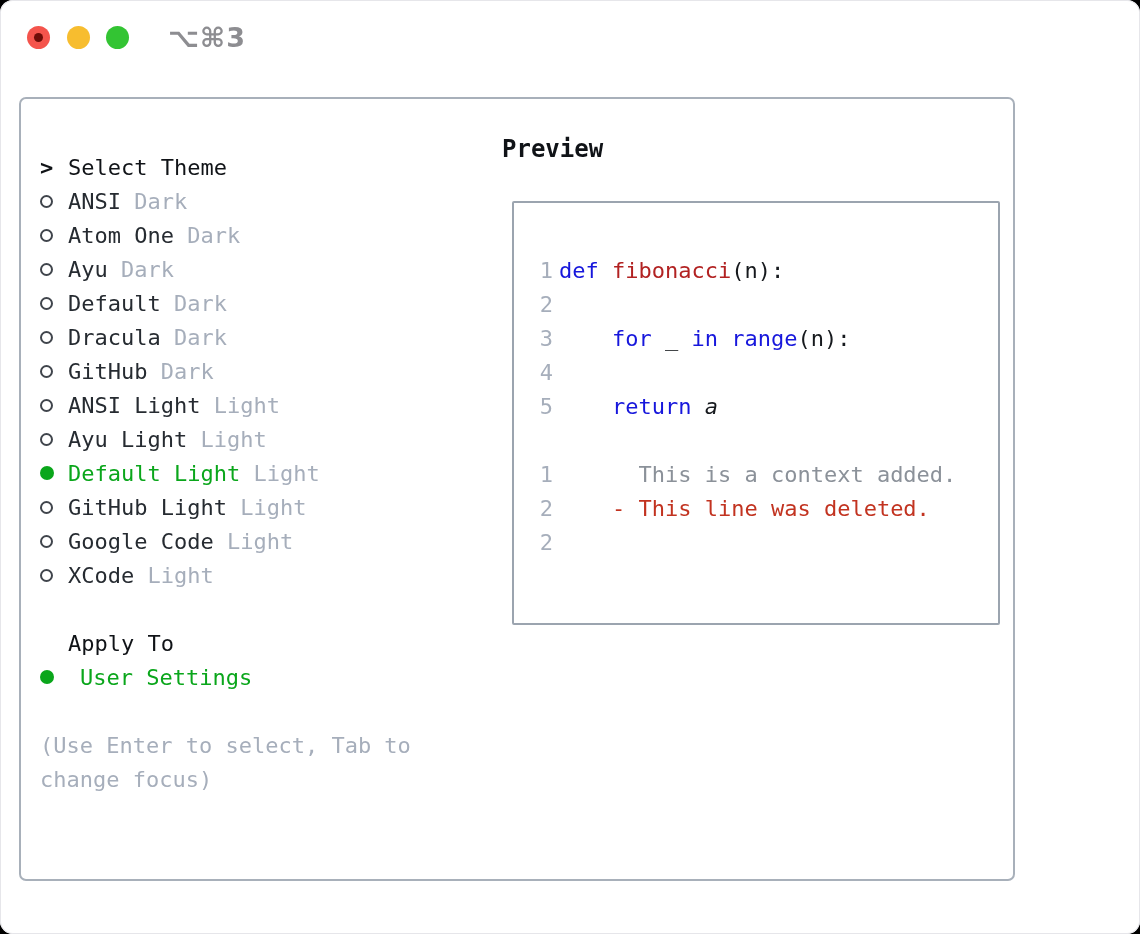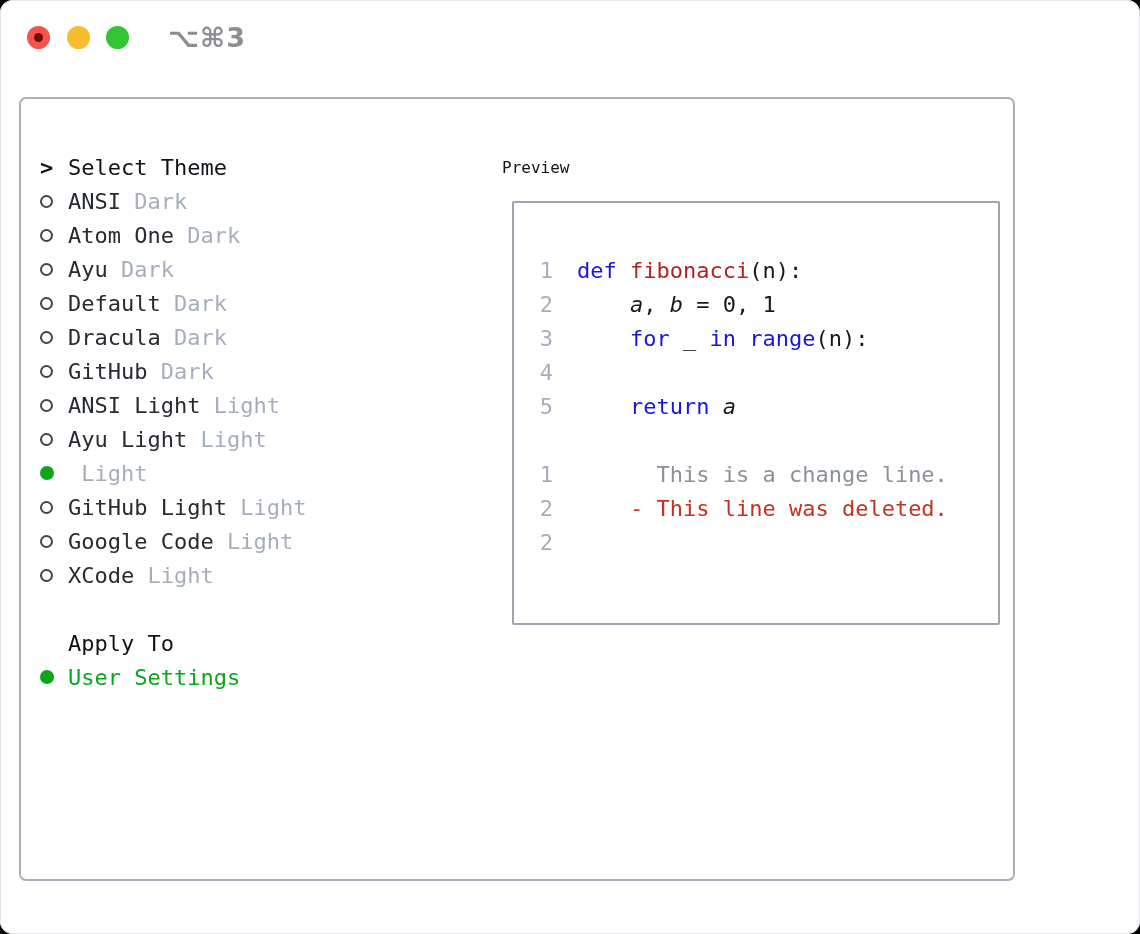--- a/index.html
+++ b/index.html
@@ -57,37 +57,37 @@
   }
   .dot{
     width:14px;height:14px;border-radius:50%;background:var(--green);
   }
   .prompt{color:var(--title-black);font-weight:bold;}
   .panel-title{color:var(--title-black);font-weight:normal;}
   .theme-name{color:var(--text-dark);}
   .theme-name.sel{color:var(--green);}
   .variant{color:var(--muted);}
   .section-title{color:var(--title-black);text-align:right;}
-  .opt-label{color:var(--text-dark);}
+  .opt-label{color:var(--text-dark);margin-left:12px;}
   .opt-label.sel{color:var(--green);}
   .help-line{color:var(--muted);}
   .blank{height:34px;}
   
   .preview-title{
-    position:absolute;left:481px;top:51px;height:34px;display:flex;align-items:center;
-    font-size:16px;font-weight:normal;color:var(--title-black);
+    position:absolute;left:481px;top:33px;height:34px;display:flex;align-items:center;
+    font-size:24px;font-weight:bold;color:var(--title-black);
   }
   .preview-box{
     position:absolute;left:491px;top:102px;width:472px;height:404px;
     border:2px solid var(--border);border-radius:2px;background:#fff;
     padding:16px 0 0 12px;box-sizing:content-box;overflow:hidden;
   }
   .pline{display:flex;height:34px;align-items:center;font-size:22px;white-space:pre;}
   .lnum{width:27px;flex:none;text-align:right;color:var(--muted);}
-  .lcode{margin-left:24px;}
+  .lcode{margin-left:6px;}
   .tok-kw{color:var(--kw);}
   .tok-fn{color:var(--fn);}
   .tok-pl{color:var(--code);}
   .tok-var{color:var(--code);font-style:italic;}
   .tok-ctx{color:var(--ctx);}
   .tok-del{color:var(--del);}
   .tok-add{color:var(--add);}
 </style>
 </head>
 <body>
@@ -110,47 +110,51 @@
       </div>
       <div id="theme-items">
           <div class="row"><span class="marker"><span class="ring"></span></span><span class="theme-name">ANSI</span><span class="variant"> Dark</span></div>
           <div class="row"><span class="marker"><span class="ring"></span></span><span class="theme-name">Atom One</span><span class="variant"> Dark</span></div>
           <div class="row"><span class="marker"><span class="ring"></span></span><span class="theme-name">Ayu</span><span class="variant"> Dark</span></div>
           <div class="row"><span class="marker"><span class="ring"></span></span><span class="theme-name">Default</span><span class="variant"> Dark</span></div>
           <div class="row"><span class="marker"><span class="ring"></span></span><span class="theme-name">Dracula</span><span class="variant"> Dark</span></div>
           <div class="row"><span class="marker"><span class="ring"></span></span><span class="theme-name">GitHub</span><span class="variant"> Dark</span></div>
           <div class="row"><span class="marker"><span class="ring"></span></span><span class="theme-name">ANSI Light</span><span class="variant"> Light</span></div>
           <div class="row"><span class="marker"><span class="ring"></span></span><span class="theme-name">Ayu Light</span><span class="variant"> Light</span></div>
-          <div class="row"><span class="marker"><span class="dot"></span></span><span class="variant"> Light</span></div>
+          <div class="row"><span class="marker"><span class="dot"></span></span><span class="theme-name sel">Default Light</span><span class="variant"> Light</span></div>
           <div class="row"><span class="marker"><span class="ring"></span></span><span class="theme-name">GitHub Light</span><span class="variant"> Light</span></div>
           <div class="row"><span class="marker"><span class="ring"></span></span><span class="theme-name">Google Code</span><span class="variant"> Light</span></div>
           <div class="row"><span class="marker"><span class="ring"></span></span><span class="theme-name">XCode</span><span class="variant"> Light</span></div>
         </div>
       <div class="blank"></div>
       <div class="row">
         <span class="marker"></span>
         <span class="section-title">Apply To</span>
       </div>
       <div id="apply-options">
           <div class="row"><span class="marker"><span class="dot"></span></span><span class="opt-label sel">User Settings</span></div>
         </div>
       <div class="blank"></div>
+      <div id="help-lines">
+          <div class="row help-line">(Use Enter to select, Tab to</div>
+          <div class="row help-line">change focus)</div>
+        </div>
     </div>
 
     <div class="preview-title">Preview</div>
 
     <div class="preview-box">
       <div id="preview-lines">
           <div class="pline"><span class="lnum"></span><span class="lcode"></span></div>
           <div class="pline"><span class="lnum">1</span><span class="lcode"><span class="tok-kw">def</span><span class="tok-pl"> </span><span class="tok-fn">fibonacci</span><span class="tok-pl">(n):</span></span></div>
-          <div class="pline"><span class="lnum">2</span><span class="lcode"><span class="tok-pl">    </span><span class="tok-var">a</span><span class="tok-pl">, </span><span class="tok-var">b</span><span class="tok-pl"> = 0, 1</span></span></div>
+          <div class="pline"><span class="lnum">2</span></div>
           <div class="pline"><span class="lnum">3</span><span class="lcode"><span class="tok-pl">    </span><span class="tok-kw">for</span><span class="tok-pl"> _ </span><span class="tok-kw">in</span><span class="tok-pl"> </span><span class="tok-kw">range</span><span class="tok-pl">(n):</span></span></div>
           <div class="pline"><span class="lnum">4</span></div>
           <div class="pline"><span class="lnum">5</span><span class="lcode"><span class="tok-pl">    </span><span class="tok-kw">return</span><span class="tok-pl"> </span><span class="tok-var">a</span></span></div>
           <div class="pline"><span class="lnum"></span><span class="lcode"></span></div>
-          <div class="pline"><span class="lnum">1</span><span class="lcode"><span class="tok-ctx">      This is a change line.</span></span></div>
+          <div class="pline"><span class="lnum">1</span><span class="lcode"><span class="tok-ctx">      This is a context added.</span></span></div>
           <div class="pline"><span class="lnum">2</span><span class="lcode"><span class="tok-del">    - This line was deleted.</span></span></div>
           <div class="pline"><span class="lnum">2</span></div>
         </div>
     </div>
 
   </div>
 </div>
 
 </body></html>

